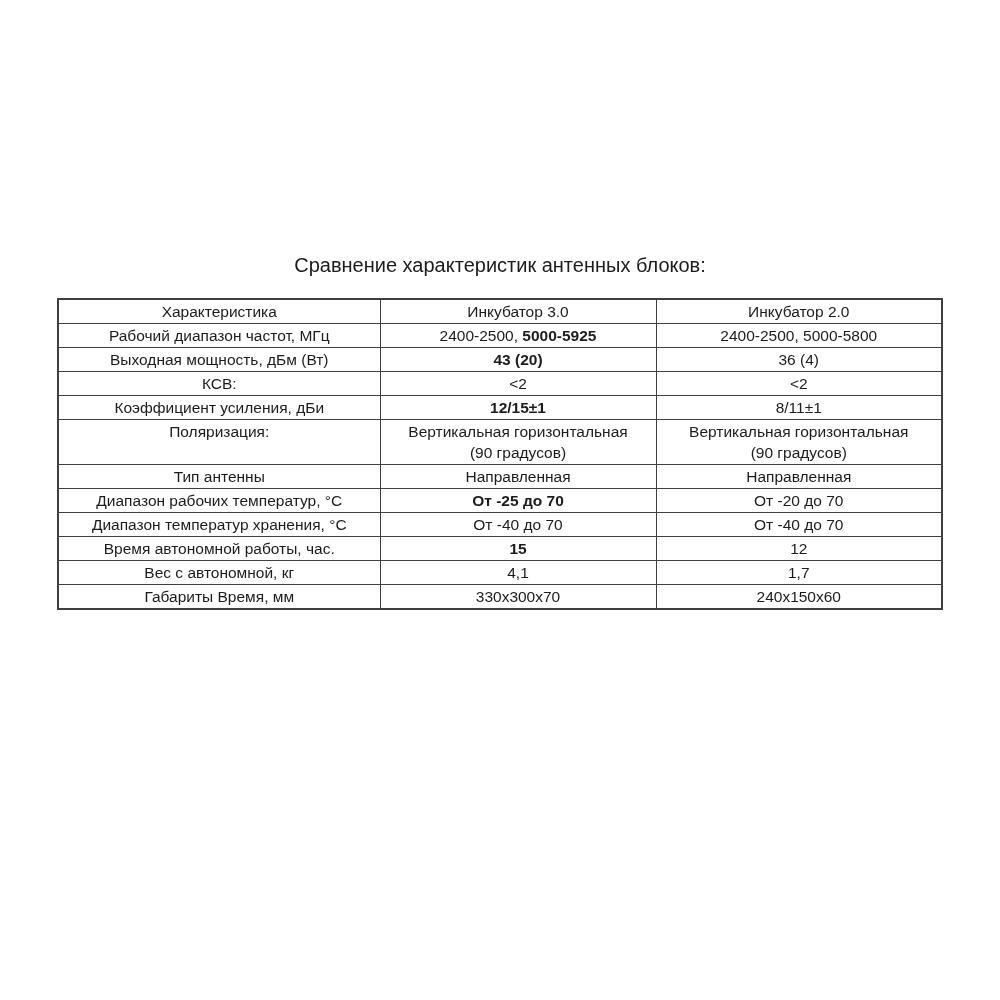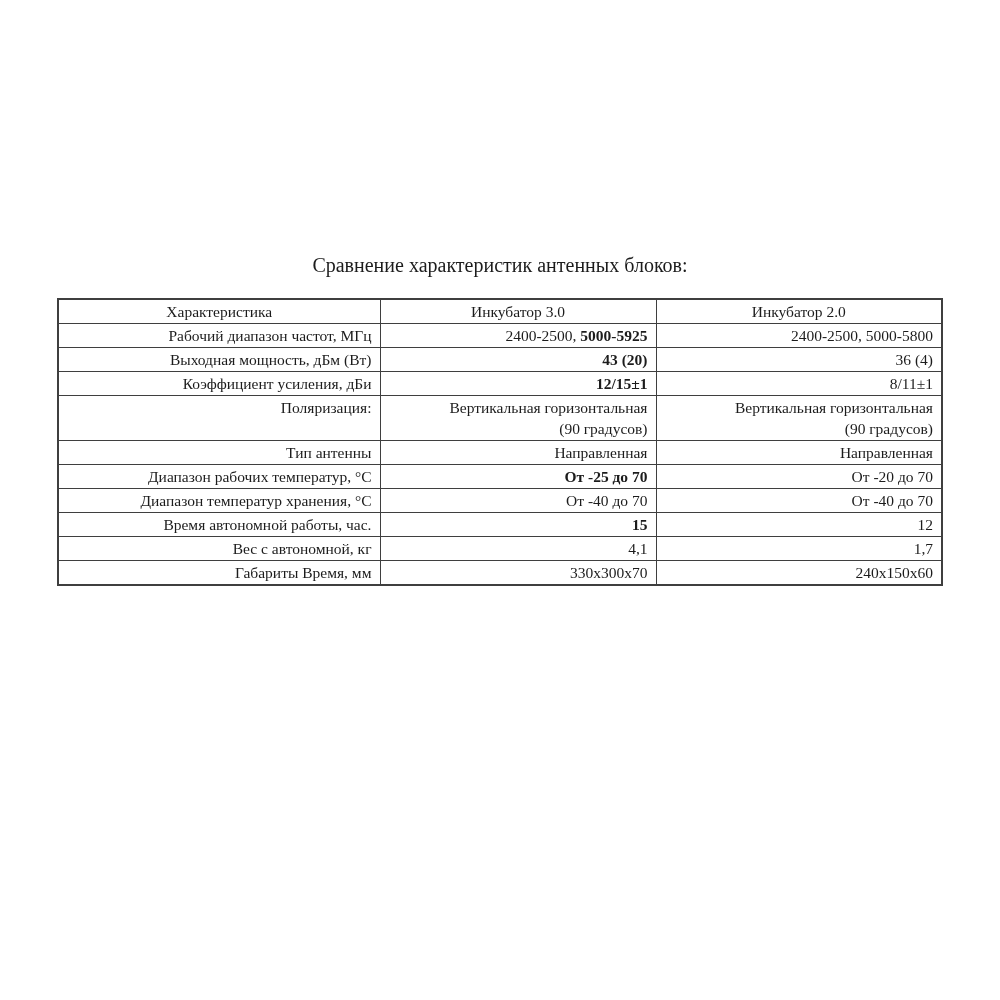--- a/index.html
+++ b/index.html
@@ -9,21 +9,20 @@
     height: 1000px;
     background: #ffffff;
     font-family: "Liberation Sans", sans-serif;
     color: #1c1c1c;
     overflow: hidden;
   }
   .page {
     position: relative;
     width: 1000px;
     height: 1000px;
-    font-family: Liberation Serif, serif;
   }
   .doc-title {
     padding-top: 253px;
     text-align: center;
     font-size: 20px;
     line-height: 24px;
     color: #1c1c1c;
   }
   table.cmp {
     margin: 21px auto 8px auto;
@@ -38,21 +37,21 @@
     line-height: 21px;
     padding: 1px 8px;
     vertical-align: top;
     white-space: pre-line;
     overflow: hidden;
   }
   table.cmp th {
     font-weight: normal;
     text-align: center;
   }
-  table.cmp td { text-align: right; }
+  table.cmp td { text-align: center; }
   .b { font-weight: bold; }
 </style>
 </head>
 <body>
 
 <div class="page">
 
   <div class="doc-title">Сравнение характеристик антенных блоков:</div>
 
   <table class="cmp">
@@ -71,20 +70,25 @@
     <tbody>
       <tr>
         <td>Рабочий диапазон частот, МГц</td>
         <td><span>2400-2500, </span><span class="b">5000-5925</span></td>
         <td>2400-2500, 5000-5800</td>
       </tr>
       <tr>
         <td>Выходная мощность, дБм (Вт)</td>
         <td class="b">43 (20)</td>
         <td>36 (4)</td>
+      </tr>
+      <tr>
+        <td>КСВ:</td>
+        <td>&lt;2</td>
+        <td>&lt;2</td>
       </tr>
       <tr>
         <td>Коэффициент усиления, дБи</td>
         <td class="b">12/15±1</td>
         <td>8/11±1</td>
       </tr>
       <tr>
         <td>Поляризация:</td>
         <td>Вертикальная горизонтальная
 (90 градусов)</td>

